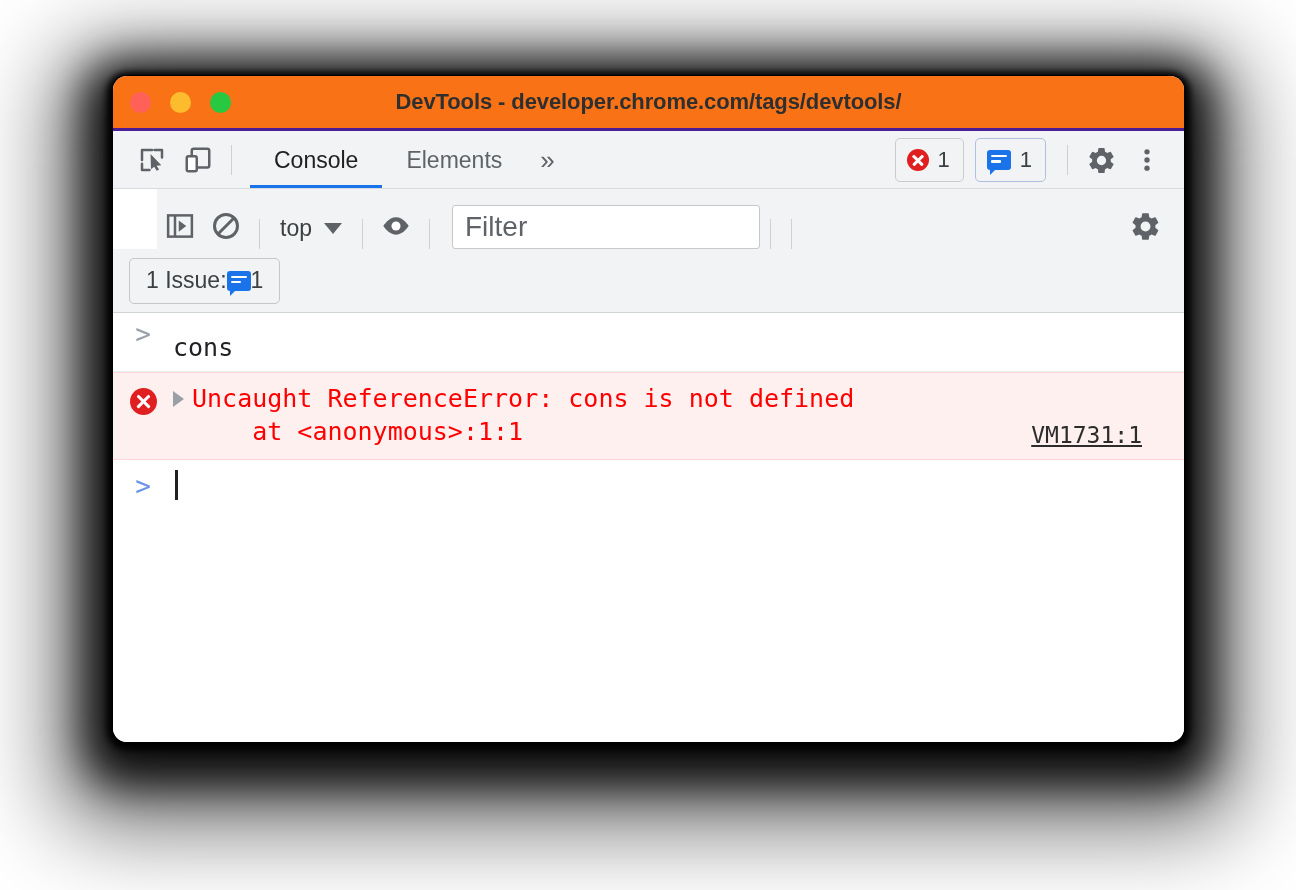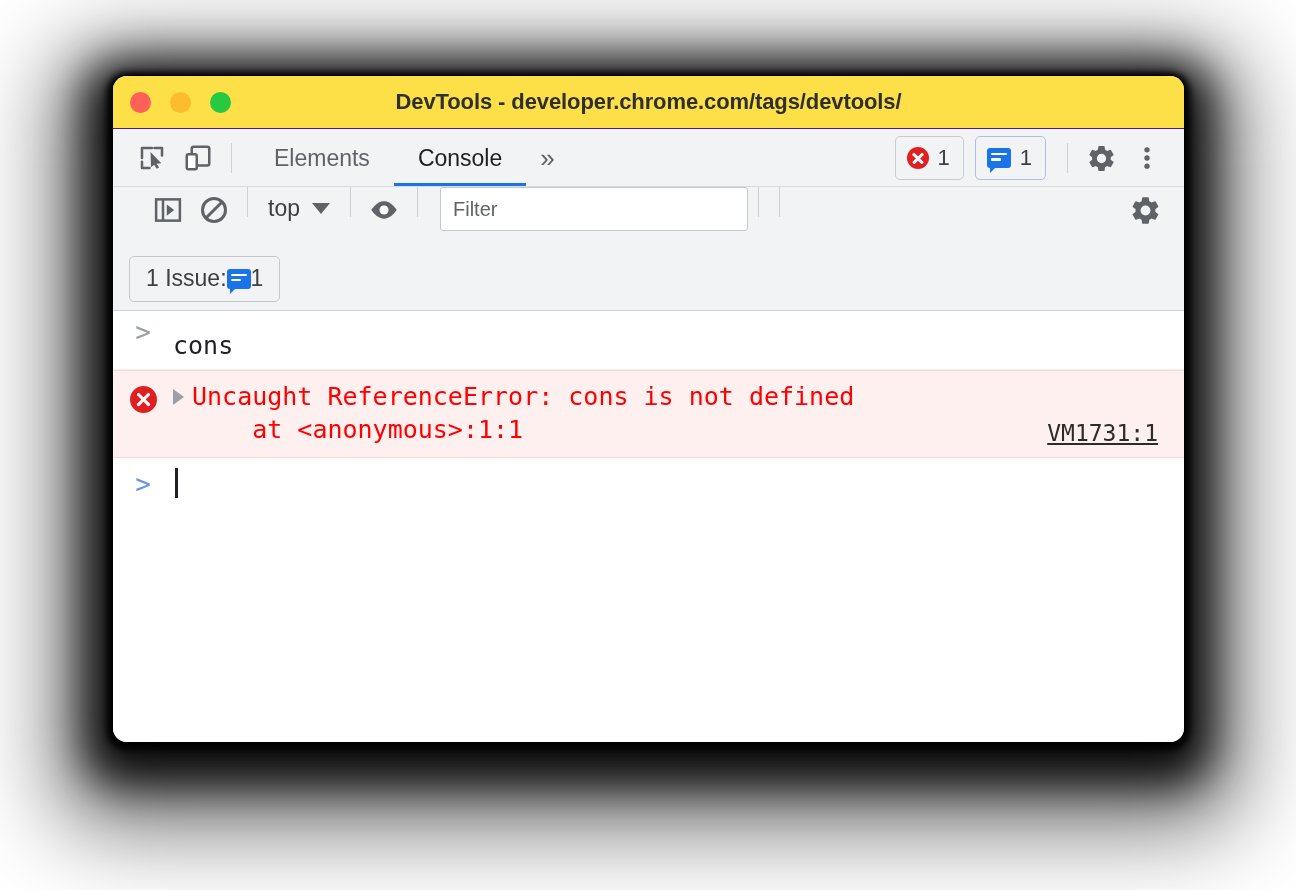--- a/index.html
+++ b/index.html
@@ -33,22 +33,22 @@
       0 0 0 1px rgba(0,0,0,0.92),
       0 2px 6px 6px rgba(0,0,0,0.95),
       0 14px 44px 28px rgba(0,0,0,0.90),
       0 30px 90px 56px rgba(0,0,0,0.55);
   }
 
   
   .titlebar {
     position: relative;
     height: 52px;
-    background: #fde047;
-    border-bottom: 1px solid #4c1d95;
+    background: #f97316;
+    border-bottom: 3px solid #4c1d95;
     display: flex;
     align-items: center;
     justify-content: flex-end;
   }
   .traffic {
     position: absolute;
     left: 17px;
     top: 0;
     height: 52px;
     display: flex;
@@ -210,23 +210,24 @@
     margin-bottom: 3px;
   }
   .msg-lines i:nth-child(2) { width: 10px; }
 
   
   .console-toolbar {
     position: relative;
     height: 60px;
     background: #f1f3f4;
     display: flex;
-    align-items: flex-start;
-    padding-left: 32px;
+    align-items: flex-end;
+    padding-left: 0;
     box-sizing: border-box;
+    margin-left: 44px;
   }
 
   .ctx-select {
     display: flex;
     align-items: center;
     gap: 12px;
     padding: 0 10px;
     font-size: 23px;
     color: #3c4043;
     height: 42px;
@@ -245,21 +246,21 @@
     background: #ffffff;
     border: 1px solid #c6c9cc;
     border-radius: 3px;
     display: flex;
     align-items: center;
     padding: 0 12px;
     box-sizing: border-box;
     margin-left: 12px;
   }
   .filter-input span {
-    font-size: 20px;
+    font-size: 28px;
     color: #5f6368;
   }
 
   .levels {
     display: flex;
     align-items: center;
     gap: 13px;
     margin-left: 22px;
     font-size: 23px;
     color: #3c4043;
@@ -386,21 +387,21 @@
     color: #ff0000;
     line-height: 1.33;
     white-space: pre;
     flex: 1;
   }
   .err-link {
     font-family: "DejaVu Sans Mono", monospace;
     font-size: 23px;
     color: #2c2c2c;
     text-decoration: underline;
-    padding: 2px 26px 0 0;
+    padding: 2px 42px 0 0;
     white-space: nowrap;
   }
 
   .prompt-row {
     display: flex;
     align-items: center;
     padding: 10px 0 10px 0;
   }
   .text-cursor {
     width: 2.5px;
@@ -440,25 +441,25 @@
           <svg width="30" height="30" viewBox="0 0 24 24">
             <rect x="7" y="3" width="14" height="15" rx="1.6" fill="none" stroke="#5f6368" stroke-width="2"></rect>
             <rect x="3" y="9" width="8" height="12" rx="1.4" fill="#ffffff" stroke="#5f6368" stroke-width="2"></rect>
           </svg>
         </span>
       </div>
 
       <div class="vsep"></div>
 
       <div class="tabs">
+        <div class="tab active">
+          <span>Console</span>
+        </div>
         <div class="tab">
           <span>Elements</span>
-        </div>
-        <div class="tab active">
-          <span>Console</span>
         </div>
         <div class="tab-more">»</div>
       </div>
 
       <div class="tabbar-right">
         <div class="count-pill">
           <span class="err-dot"></span>
           <span>1</span>
         </div>
         <div class="count-pill msg">

